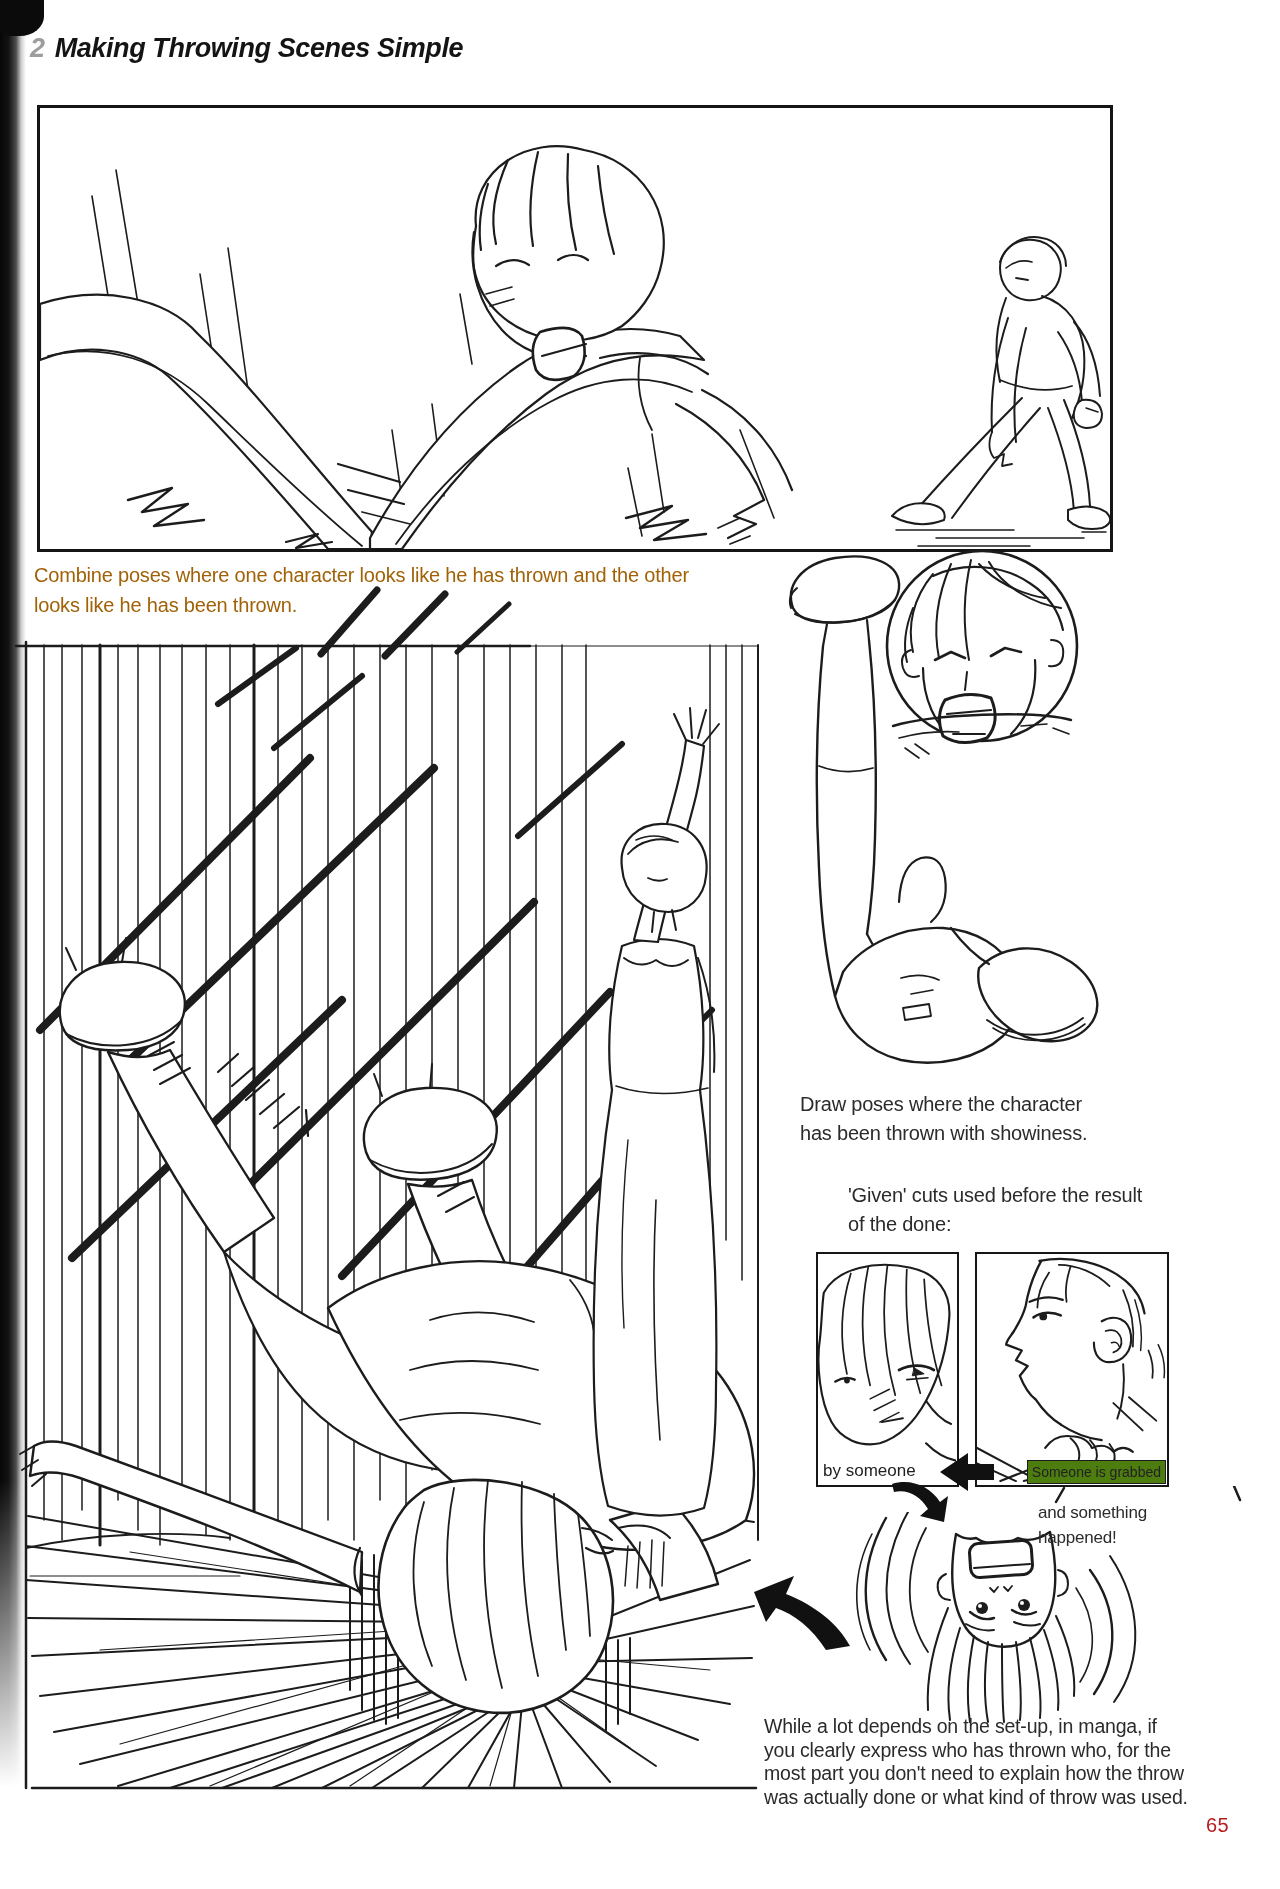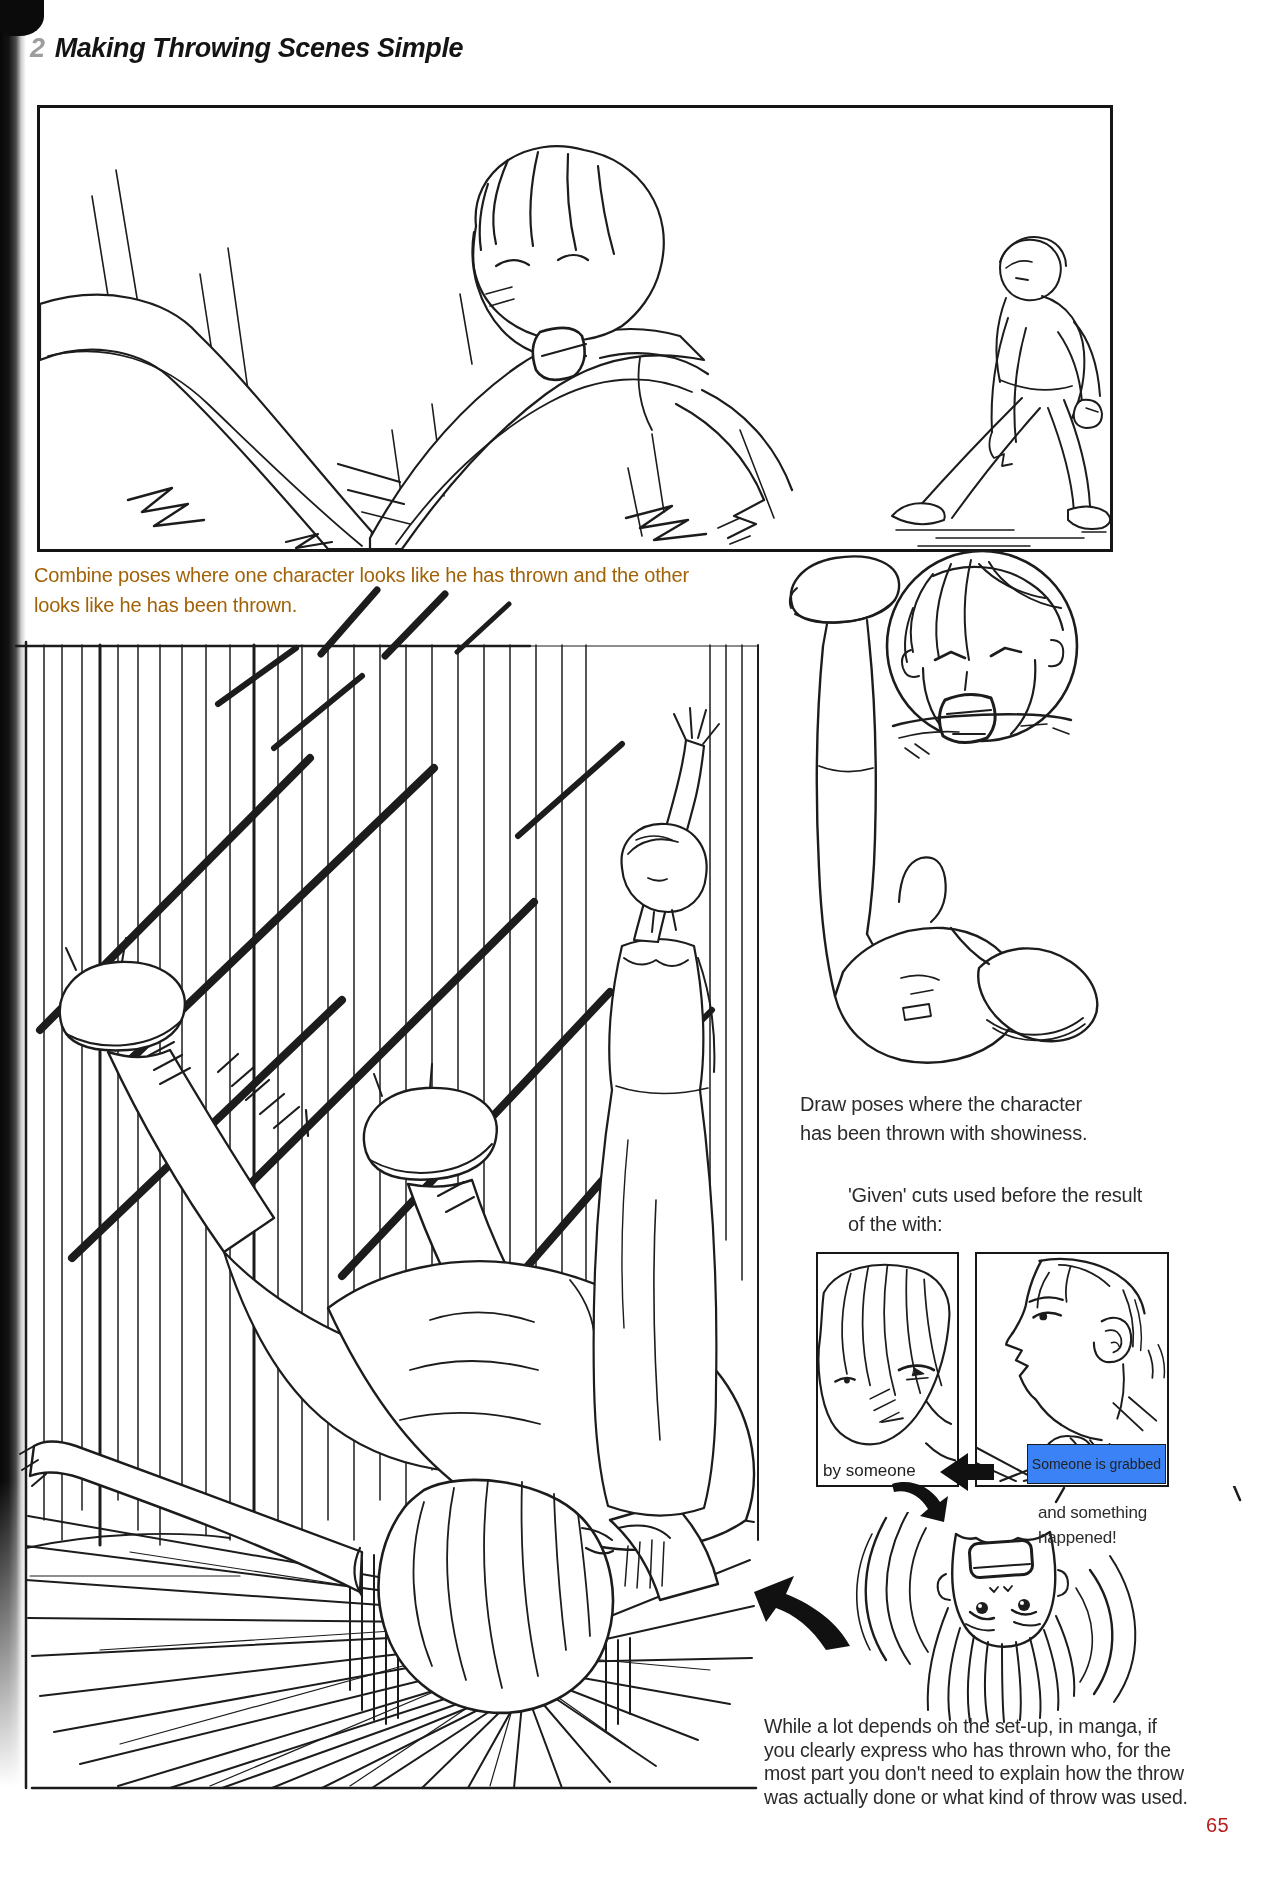--- a/index.html
+++ b/index.html
@@ -32,21 +32,21 @@
   
   .falling-illo{left:783px;top:548px;z-index:1;}
   .txt{color:#2b2b2b;letter-spacing:-0.2px;z-index:6;}
   .draw-poses{left:800px;top:1090px;font-size:20px;line-height:29px;}
   .given-cuts{left:818px;top:1181px;font-size:20px;line-height:29px;margin-left:30px;}
   .txt div{white-space:nowrap;}
   
   .cut-left{left:816px;top:1252px;width:143px;height:235px;border:2.5px solid #161616;background:#fff;box-sizing:border-box;z-index:2;}
   .cut-right{left:975px;top:1252px;width:194px;height:235px;border:2.5px solid #161616;background:#fff;box-sizing:border-box;z-index:2;}
   .cut-label-left{position:absolute;left:3px;bottom:3px;background:#fff;padding:0 4px 1px 2px;font-size:17px;color:#222;white-space:nowrap;}
-  .cut-label-right{position:absolute;right:1px;bottom:1px;background:#3b82f6;border:1.5px solid #1c1c1c;padding:11px 4px;font-size:14px;color:#222;white-space:nowrap;}
+  .cut-label-right{position:absolute;right:1px;bottom:1px;background:#4d7c0f;border:1.5px solid #1c1c1c;padding:3px 4px;font-size:14px;color:#222;white-space:nowrap;}
   .arrow-left{left:940px;top:1451px;z-index:4;}
   .curved-arrow{left:890px;top:1476px;z-index:4;}
   .ticks{left:1052px;top:1486px;z-index:3;}
   .and-something{left:1038px;top:1500px;font-size:17px;line-height:25px;z-index:6;}
   .head-illo{left:852px;top:1512px;z-index:2;}
   .upleft-arrow{left:750px;top:1576px;z-index:4;}
   .closing{left:764px;top:1708px;font-size:19.5px;line-height:23.5px;z-index:6;margin-top:7px;}
   .page-number{left:1206px;top:1814px;font-size:20px;color:#b91c1c;letter-spacing:0.5px;z-index:6;}
   .ink{stroke:#1c1c1c;fill:none;stroke-linecap:round;stroke-linejoin:round;}
 </style>
@@ -363,21 +363,21 @@
       </g>
     </g>
   </svg>
 
   <div class="abs txt draw-poses">
     <div>Draw poses where the character</div>
     <div>has been thrown with showiness.</div>
   </div>
   <div class="abs txt given-cuts">
     <div>'Given' cuts used before the result</div>
-    <div>of the with:</div>
+    <div>of the done:</div>
   </div>
 
   <div class="abs cut-left">
     <svg width="138" height="230" viewBox="0 0 143 230">
       <g class="ink" stroke-width="2.2">
         <path d="M6,36 C20,10 60,2 96,10 C124,16 138,36 136,62 C134,92 126,122 112,148 C100,170 84,186 64,192 C44,196 24,188 14,170 C2,148 -2,110 2,84 C4,66 4,50 6,36 Z" fill="#fff"></path>
         <path d="M34,16 C24,48 22,84 30,120" stroke-width="1.8"></path>
         <path d="M52,10 C44,48 44,92 54,132" stroke-width="1.8"></path>
         <path d="M72,8 C66,50 68,98 80,142" stroke-width="1.8"></path>
         <path d="M92,12 C90,54 94,100 106,140" stroke-width="1.8"></path>

